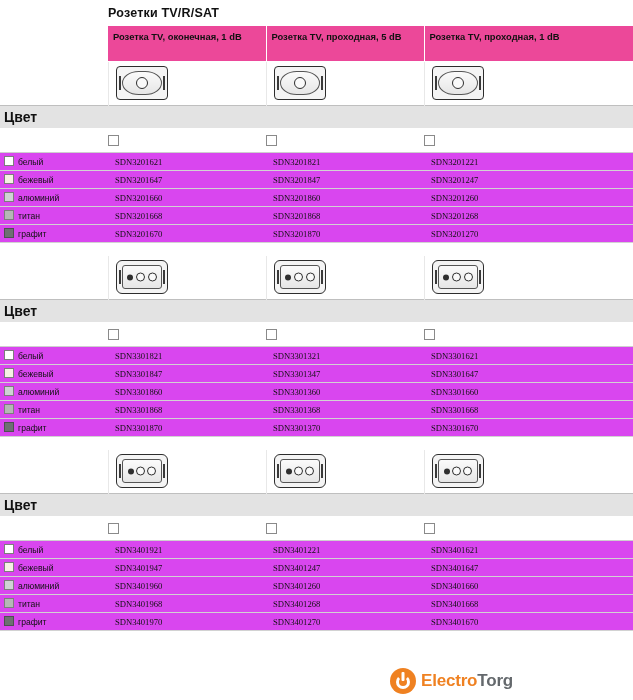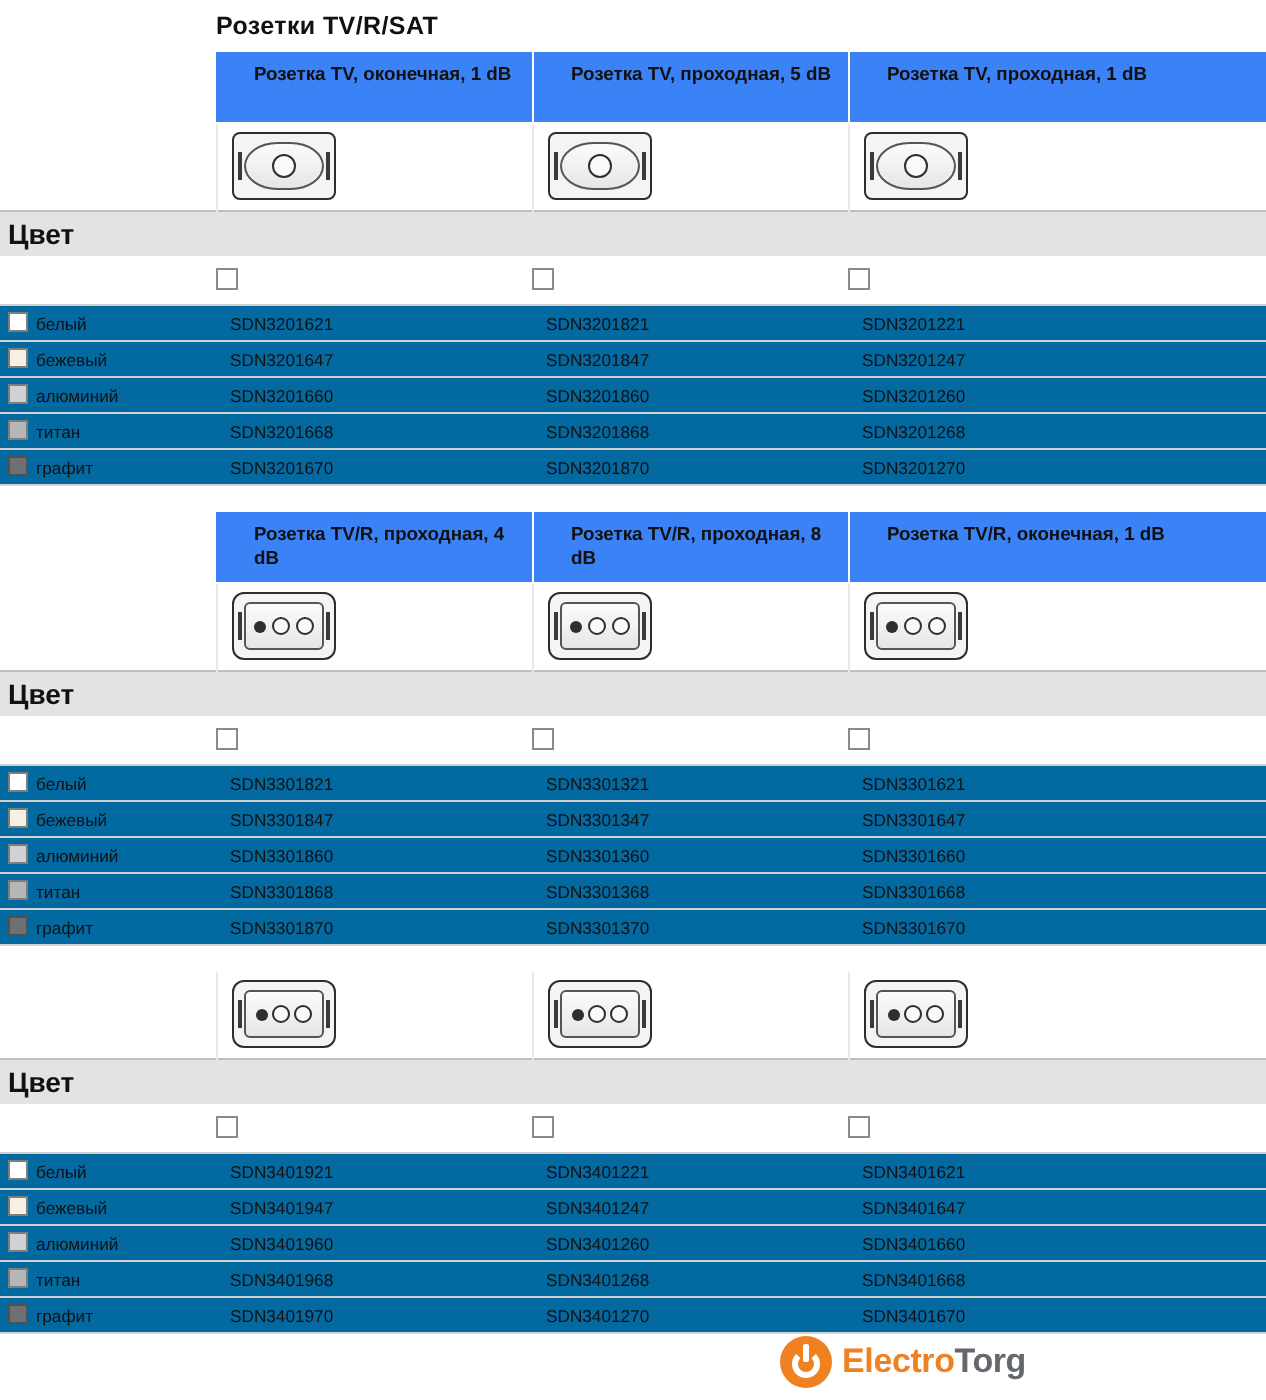--- a/index.html
+++ b/index.html
@@ -32,25 +32,25 @@
     width: 633px;
     table-layout: fixed;
   }
   col.c0 { width: 108px; }
   col.c1 { width: 158px; }
   col.c2 { width: 158px; }
   col.c3 { width: 209px; }
 
   
   .hcell {
-    background: #3b82f6;
+    background: #ec4899;
     border-left: 1px solid #ffffff;
     border-bottom: 1px solid #ffffff;
     vertical-align: top;
-    padding: 5px 6px 4px 19px;
+    padding: 5px 6px 4px 5px;
     font-size: 9.4px;
     font-weight: bold;
     line-height: 1.25;
     color: #111;
     height: 26px;
   }
   .hcell.first { border-left: none; }
   .hspacer {
     background: #ffffff;
     border: none;
@@ -95,29 +95,30 @@
     vertical-align: middle;
   }
 
   
   tr.drow td {
     font-size: 8.6px;
     padding: 3px 0 3px 0;
     border-bottom: 1px solid #d2d2d2;
     vertical-align: middle;
     color: #111;
-    background: #0369a1;
+    background: #d946ef;
     margin-left: 25px;
   }
   td.namecell {
     padding-left: 4px !important;
     white-space: nowrap;
   }
   td.codecell {
     padding-left: 7px !important;
+    font-family: Liberation Serif, serif;
   }
   .sw {
     display: inline-block;
     width: 8px;
     height: 8px;
     border: 1px solid #7d7d7d;
     margin-right: 4px;
     vertical-align: -1px;
   }
   .sw.white { background: #ffffff; }
@@ -339,26 +340,20 @@
     </table>
 
   <table class="grid">
     <colgroup>
         <col class="c0">
         <col class="c1">
         <col class="c2">
         <col class="c3">
       </colgroup>
     <tbody>
-        <tr>
-      <td class="hspacer"></td>
-      <td class="hcell first">Розетка TV/R, проходная, 4 dB</td>
-      <td class="hcell">Розетка TV/R, проходная, 8 dB</td>
-      <td class="hcell">Розетка TV/R, оконечная, 1 dB</td>
-    </tr>
     <tr>
       <td class="imgcell noline"></td>
       <td class="imgcell imgpad">
         <div class="sock oval">
           <div class="inner"></div>
               <div class="barl"></div>
               <div class="barr"></div>
           <div class="core">
                 <div class="dot"></div>
                 <div class="ring"></div>

